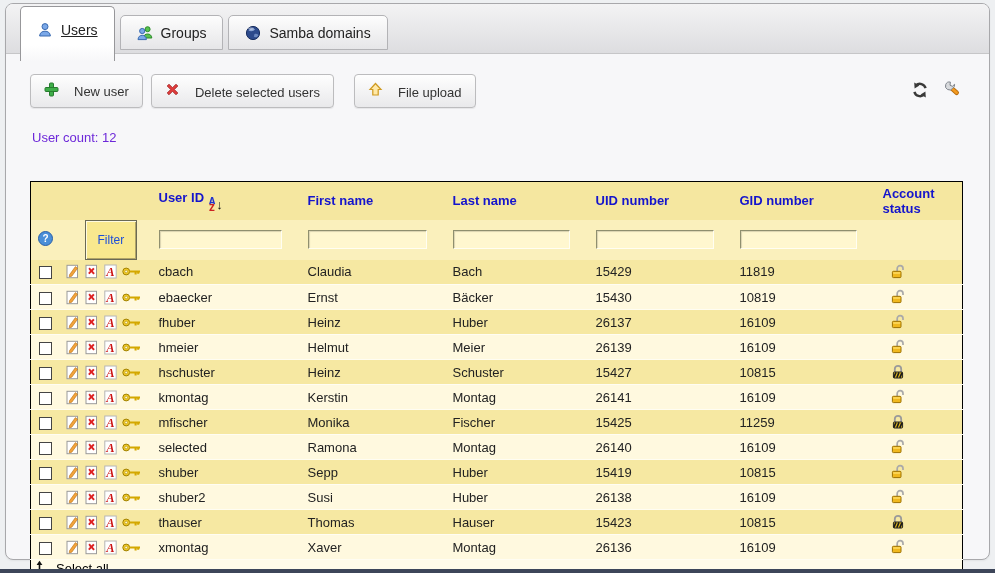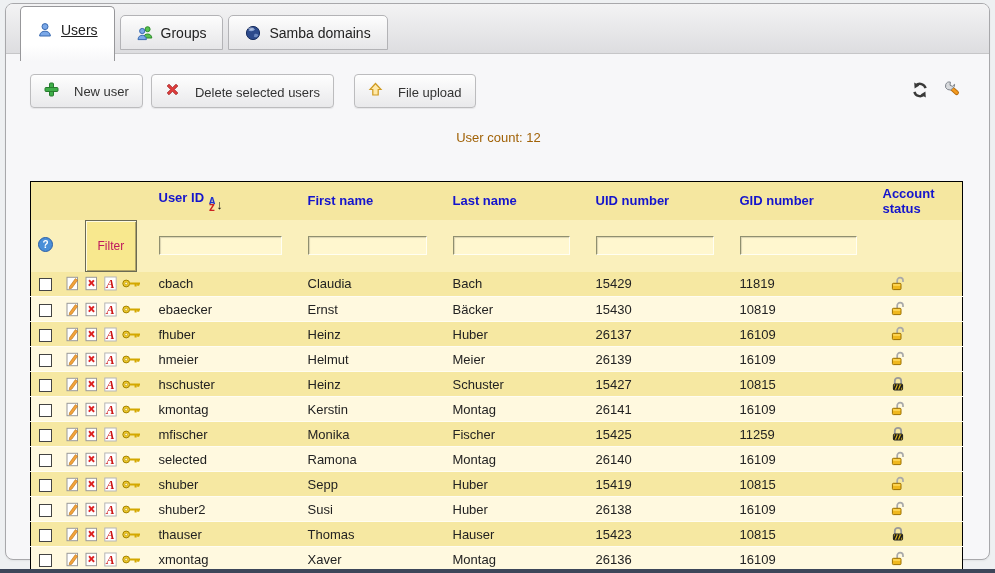--- a/index.html
+++ b/index.html
@@ -44,21 +44,21 @@
     display:inline-flex;align-items:center;gap:15px;
     padding:7px 13px;border:1px solid #bcbcbe;border-radius:4px;
     background:linear-gradient(#fefefe,#e9e9eb);
     font-size:13px;color:#333;cursor:pointer;
     box-shadow:0 1px 1px rgba(0,0,0,.07);
   }
   .btn + .btn{margin-left:8px;align-items:flex-end;}
   .btn.upload{margin-left:20px;}
   .toolbar-right{margin-left:auto;display:flex;align-items:center;gap:14px;padding-right:4px;}
   .iconbtn{background:none;border:none;padding:0;cursor:pointer;display:block;}
-  .usercount{font-size:13px;color:#a16207;margin:22px 0 18px 2px;text-align:center;}
+  .usercount{font-size:13px;color:#6d28d9;margin:22px 0 18px 2px;}
   
   table.users{
     border-collapse:collapse;table-layout:fixed;width:932px;
     border:1px solid #000000;font-size:13px;color:#222;
     background:#fffbe8;
     margin-top:36px;
   }
   td{padding:0;vertical-align:middle;overflow:hidden;white-space:nowrap;}
   tr.hdr{background:#f5e7a0;height:38px;}
   tr.hdr td{color:#1414cc;font-weight:bold;line-height:15px;white-space:normal;cursor:pointer;}
@@ -68,21 +68,21 @@
   tr.data{height:25px;border-bottom:1px solid #fffdf2;}
   tr.selectall{background:#fffbe8;height:18px;}
   .col-check{width:30px;text-align:center;}
   .col-act{width:92px;}
   td.cell-pad{padding-left:6px;}
   input.cb{
     appearance:none;-webkit-appearance:none;width:13px;height:13px;
     border:1px solid #444;background:#fff;margin:0;vertical-align:middle;cursor:pointer;
   }
   .filterbtn{
-    font-size:12px;color:#be185d;padding:18px 12px;cursor:pointer;
+    font-size:12px;color:#1d4ed8;padding:12px 12px;cursor:pointer;
     background:#f8e88e;border:1px solid #6a6a55;
     box-shadow:inset 1px 1px 0 #fffbe0, inset -1px -1px 0 #b0a468;
     margin-left:24px;
     text-align:right;
   }
   input.flt{
     box-sizing:border-box;height:19px;width:calc(100% - 20px);
     background:#fff7cf;border:1px solid;
     border-color:#8f8f6f #fffef2 #fffef2 #8f8f6f;
     box-shadow:inset 1px 1px 1px rgba(0,0,0,.15);

